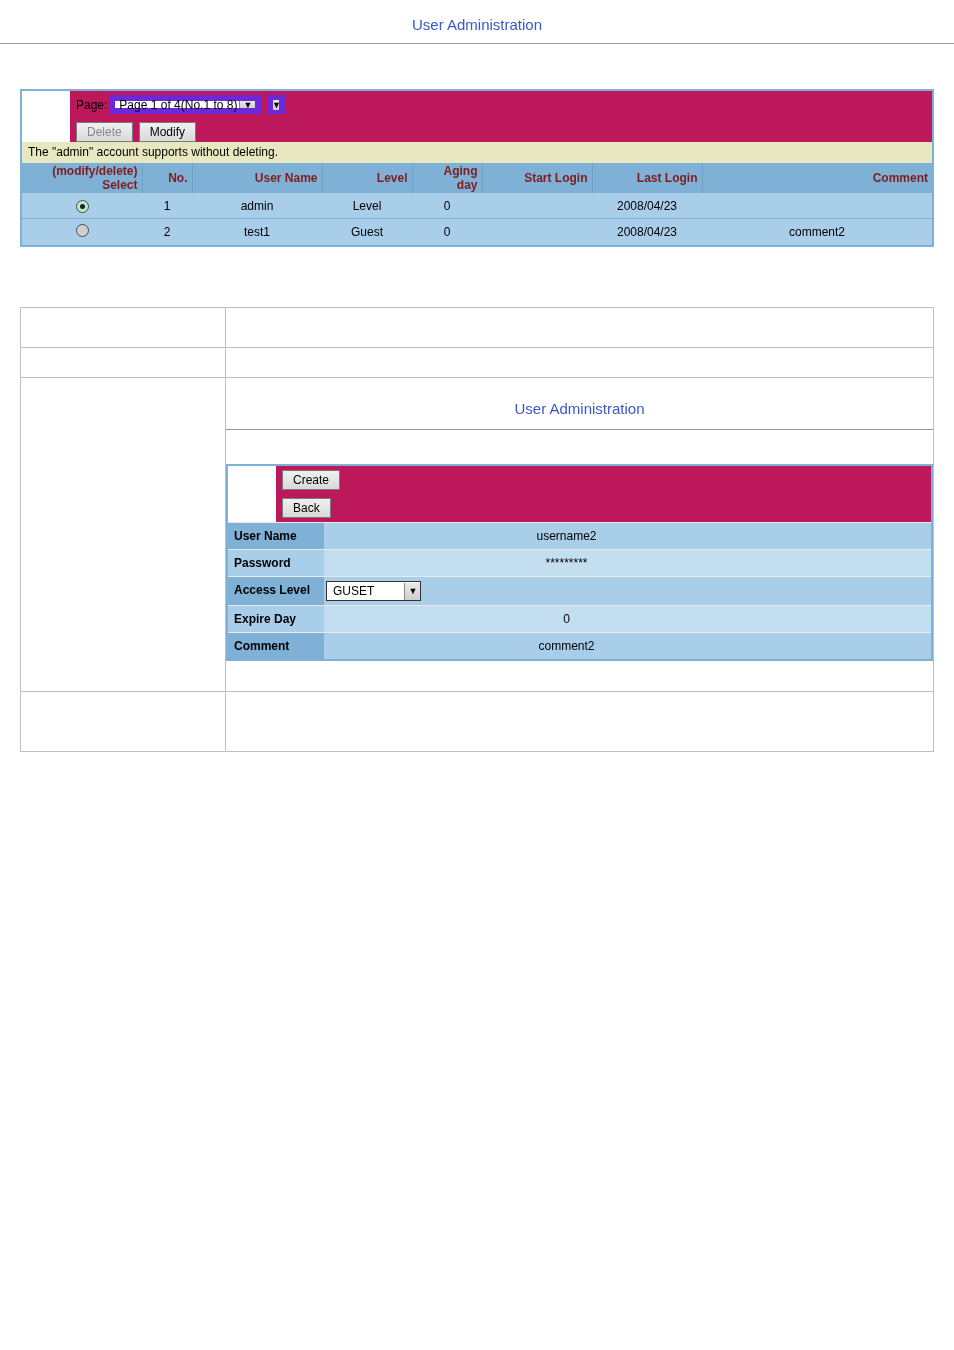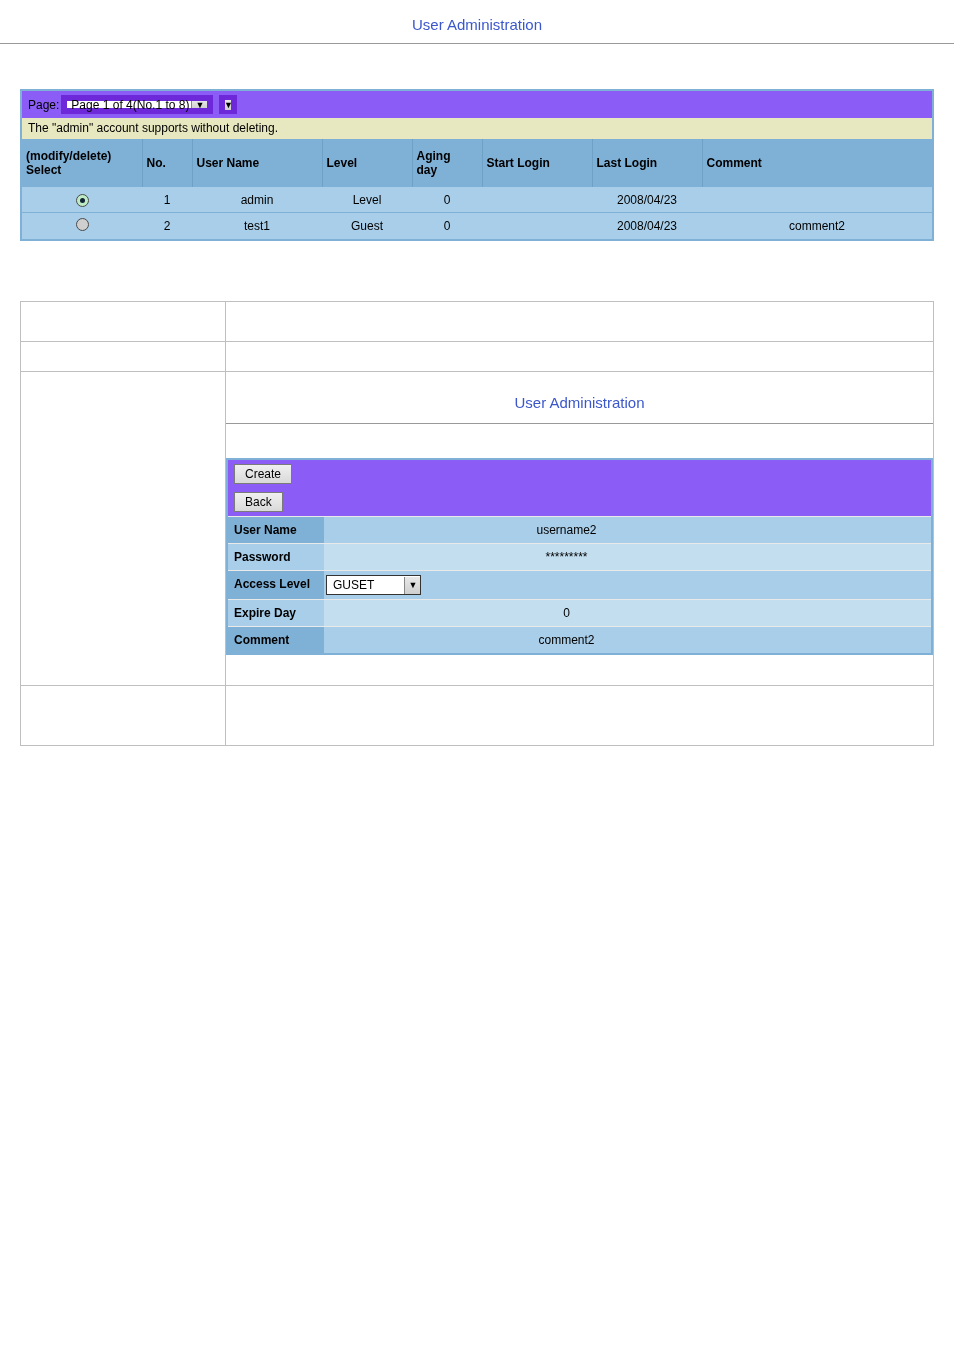--- a/index.html
+++ b/index.html
@@ -16,25 +16,26 @@
       padding: 16px 0 10px;
       border-bottom: 1px solid #999;
     }
     .panel-container {
       margin: 45px 20px 0 20px;
     }
     .panel-border {
       border: 2px solid #7fb0d6;
     }
     .row-tan {
-      background: #8b5cf6;
+      background: #be185d;
       padding: 4px 6px;
       display: flex;
       align-items: center;
       border-bottom: 0;
+      margin-left: 48px;
     }
     .row-tan.tight { padding: 4px 6px; }
     .row-tan .note { margin-left: 6px; }
     .admin-note {
       color: #000;
       padding: 3px 6px 4px;
       background: #e8e8c0;
     }
     .classic-btn {
       background: linear-gradient(#f0f0f0,#d9d9d9);
@@ -81,25 +82,25 @@
       background: radial-gradient(circle at 35% 35%, #fff 0 40%, #ddd 100%);
       display: inline-flex; align-items: center; justify-content: center;
       vertical-align: middle;
     }
     .radio-dot {
       width: 5px; height: 5px; border-radius: 50%; background: #2b5;
     }
     .tbl { width: 100%; border-collapse: collapse; }
     .tbl th {
       background: #7fb0d6;
-      color: #000000;
+      color: #7f1d1d;
       font-weight: bold;
       font-size: 12px;
-      padding: 10px 4px;
-      text-align: left;
+      padding: 1px 4px;
+      text-align: right;
       border-right: 1px solid #6fa0c6;
     }
     .tbl th:last-child { border-right: 0; }
     .tbl th .line1 { display: block; }
     .tbl td {
       background: #a9cee9;
       text-align: center;
       padding: 5px 4px;
       color: #000;
       font-size: 12px;
@@ -203,20 +204,24 @@
       <span class="classic-select">
         <span>Page 1 of 4(No.1 to 8)</span>
         <span class="dd-arrow">▼</span>
       </span>
       <span class="classic-select small" style="margin-left:6px;">
         <span class="dd-arrow" style="position:static;border-left:0;width:100%;">▼</span>
       </span>
     </div>
 
 
+    <div class="row-tan" style="padding-bottom:0;">
+      <button class="classic-btn disabled">Delete</button>
+      <button class="classic-btn" style="margin-left:6px;">Modify</button>
+    </div>
     <div class="admin-note">The "admin" account supports without deleting.</div>
 
     <table class="tbl">
       <thead>
         <tr>
           <th style="width:120px;">
             <span class="line1">(modify/delete)</span>
             <span class="line1">Select</span>
           </th>
           <th style="width:50px;">No.</th>

